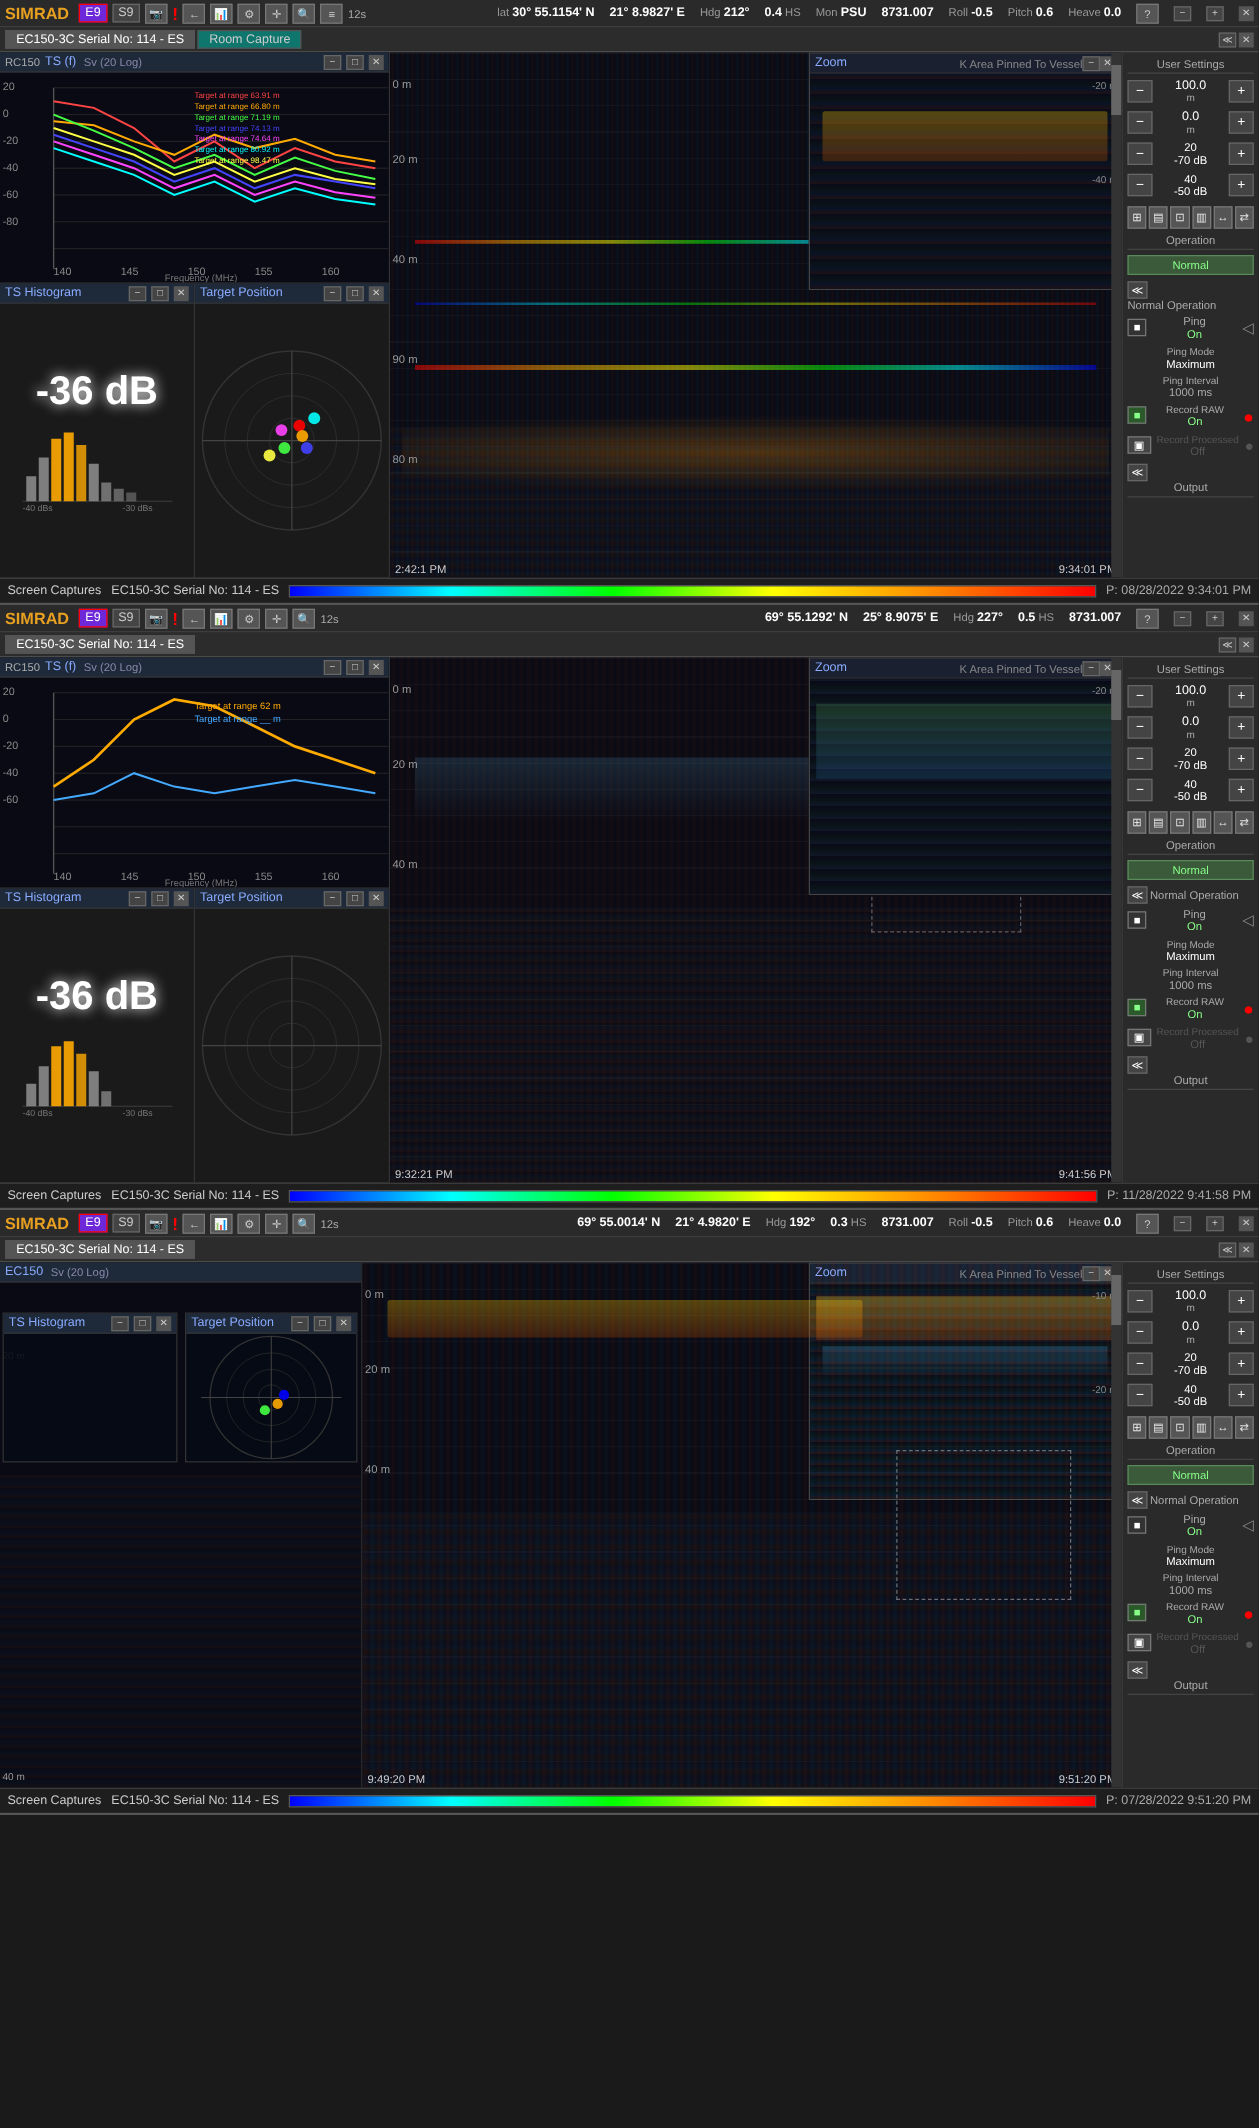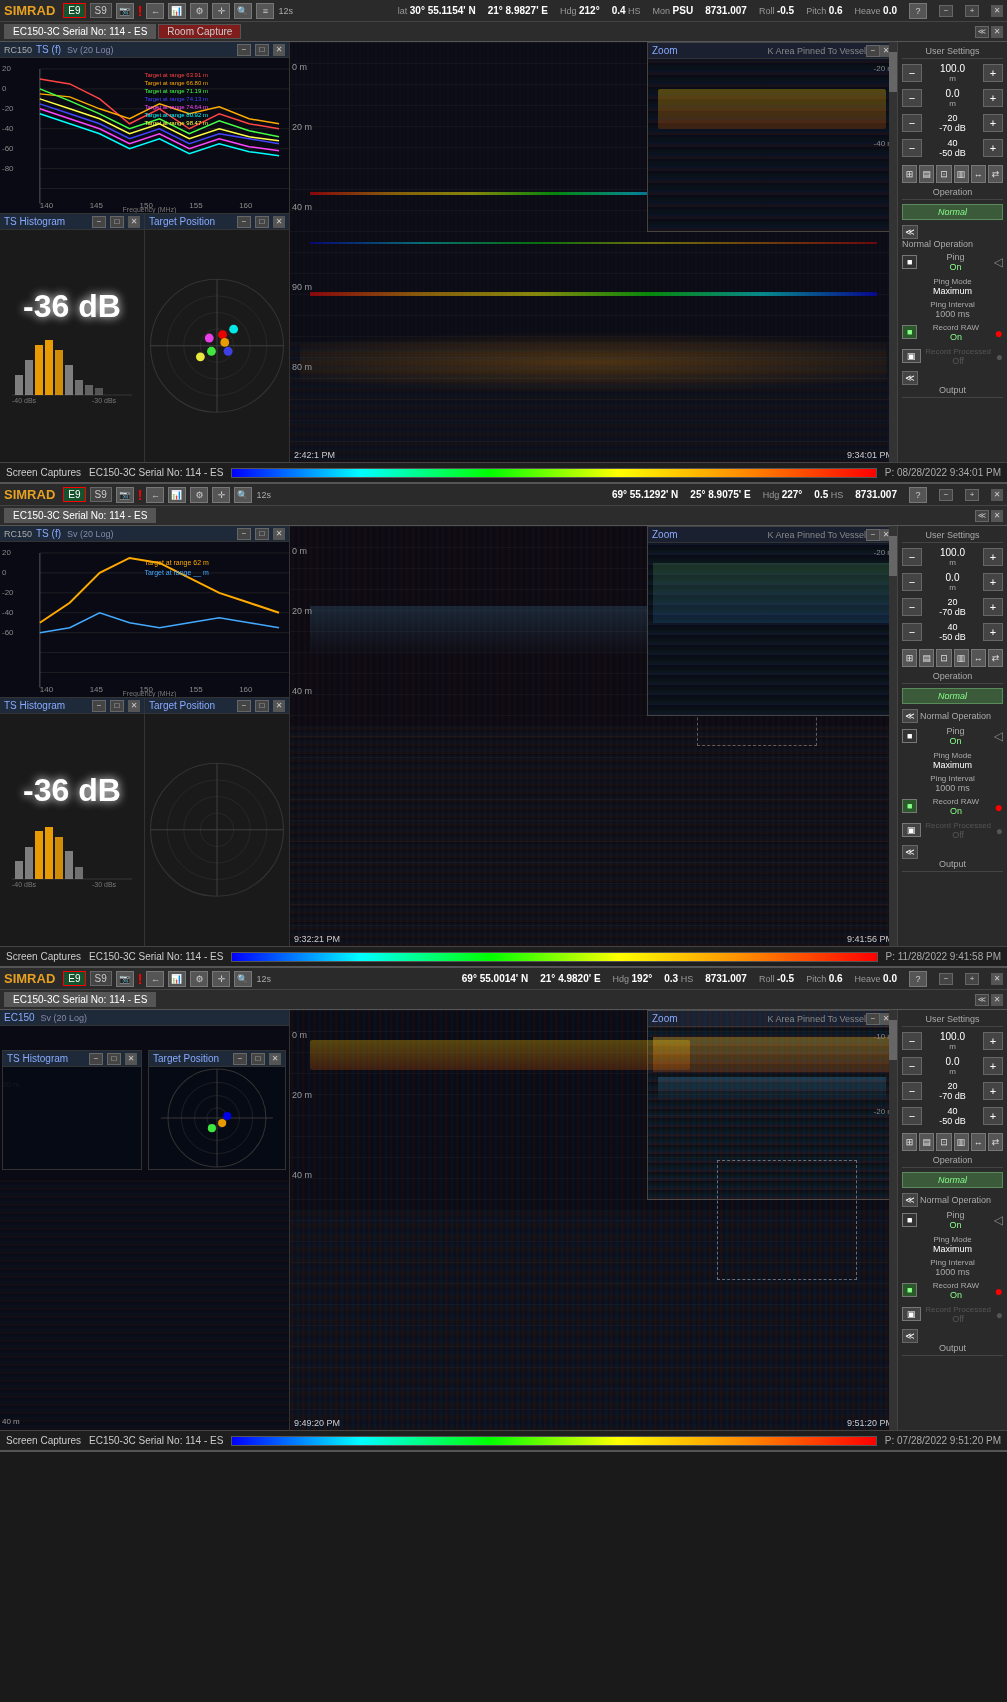--- a/index.html
+++ b/index.html
@@ -28,21 +28,21 @@
       font-size: 13px;
       margin-right: 4px;
     }
     .nav-badge {
       background: #444;
       border: 1px solid #666;
       padding: 1px 4px;
       font-size: 10px;
       color: #ccc;
     }
-    .nav-badge.red { background: #14532d; color: #fff; border-color: #f00; }
+    .nav-badge.red { background: #6d28d9; color: #fff; border-color: #f00; }
     .nav-icon {
       width: 18px; height: 16px;
       background: #555;
       border: 1px solid #777;
       display: inline-flex; align-items: center; justify-content: center;
       font-size: 9px; color: #ccc;
       cursor: pointer;
     }
     .nav-coords {
       margin-left: auto;
@@ -61,31 +61,31 @@
       height: 20px;
       display: flex;
       align-items: center;
       padding: 0 4px;
       gap: 2px;
       border-bottom: 1px solid #555;
     }
     .tab-item {
       padding: 1px 8px;
       font-size: 10px;
-      background: #7f1d1d;
+      background: #0f766e;
       border: 1px solid #555;
       color: #ccc;
       cursor: pointer;
     }
     .tab-item.active {
       background: #555;
       color: #fff;
     }
     .left-panels {
-      width: 290px;
+      width: 312px;
       display: flex;
       flex-direction: column;
       border-right: 1px solid #333;
     }
     .ts-panel {
       flex: 0 0 170px;
       border-bottom: 1px solid #333;
       background: #0a0a14;
       position: relative;
     }
@@ -193,21 +193,21 @@
     }
     .icon-sq {
       width: 20px; height: 18px;
       background: #555; border: 1px solid #777;
       display: flex; align-items: center; justify-content: center;
       font-size: 9px; cursor: pointer;
     }
     .op-btn {
       background: #3a5a3a; border: 1px solid #5a8a5a;
       color: #8f8; font-size: 9px; text-align: center;
-      padding: 2px; cursor: pointer; margin-bottom: 2px; font-style: italic;
+      padding: 2px; cursor: pointer; margin-bottom: 2px;
     }
     .toggle-btn {
       background: #555; border: 1px solid #777;
       font-size: 9px; color: #fff; text-align: center;
       padding: 1px 4px; cursor: pointer; margin-bottom: 1px;
     }
     .toggle-btn.active { background: #2a5a2a; color: #8f8; }
     .record-dot { color: #f00; font-size: 14px; line-height: 1; }
 
     

